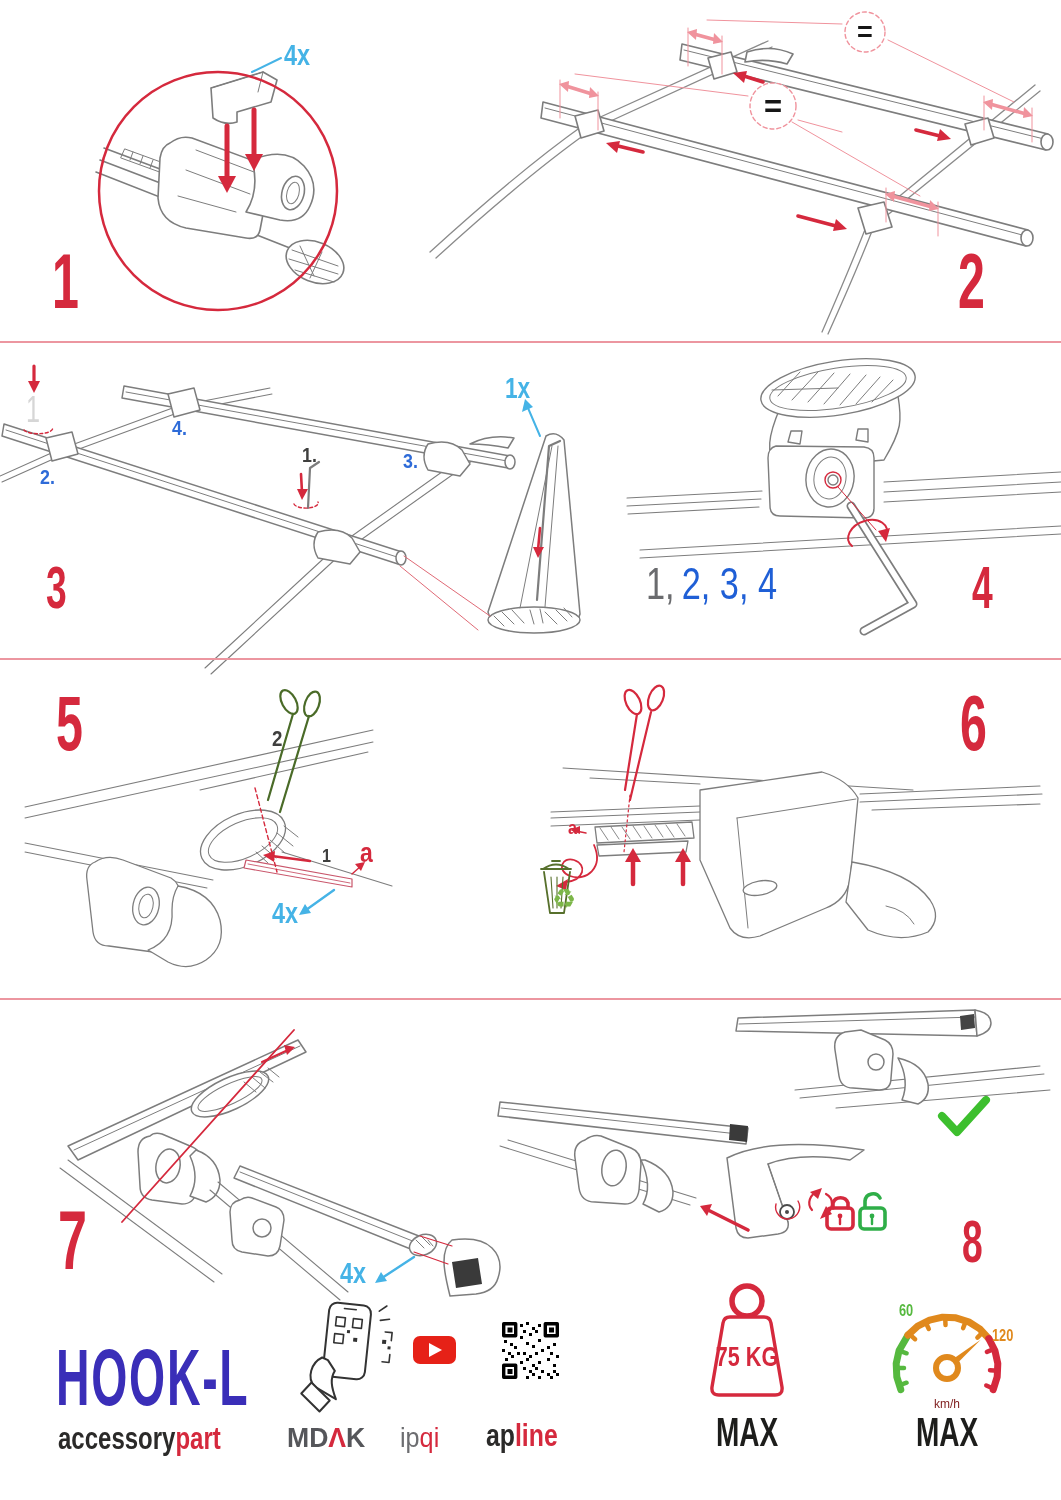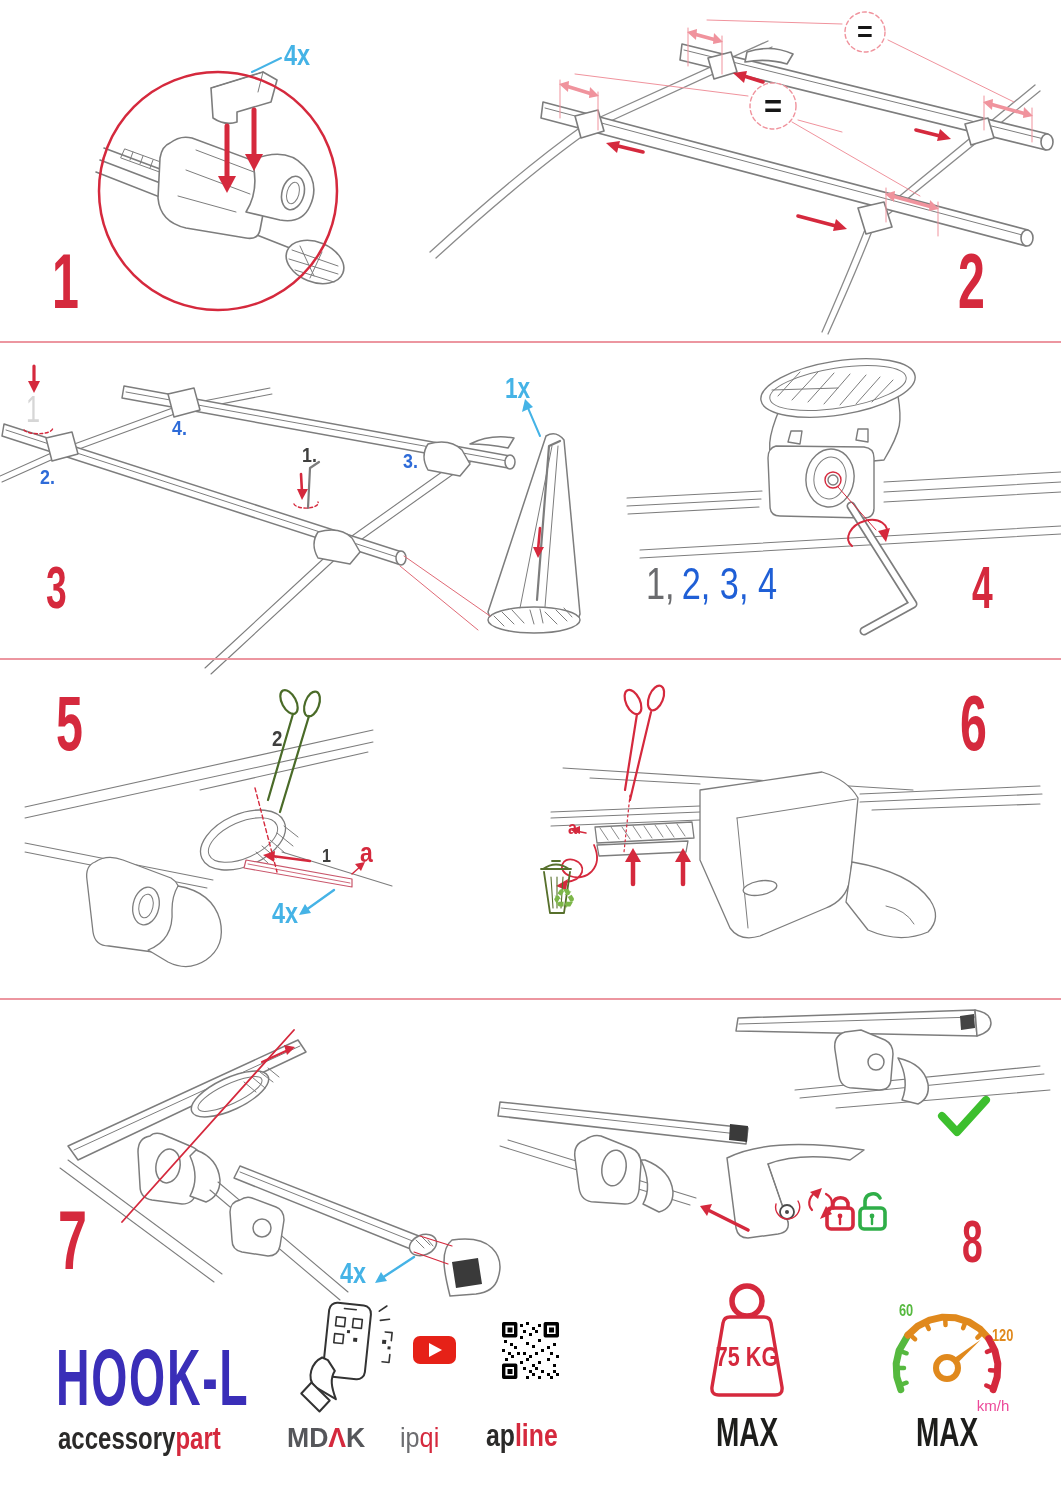--- a/index.html
+++ b/index.html
@@ -491,16 +491,16 @@
     <span class="b4">ap</span><span class="b2">line</span>
   </div>
 
   <div class="yt"></div>
 
   <div class="lbl ctr" style="left:699px;top:1344px;width:96px;font-size:27px;font-weight:bold;color:#d5293d;transform:scaleX(.8);">75 KG</div>
   <div class="lbl ctr" style="left:699px;top:1412px;width:96px;font-size:40px;font-weight:bold;color:#1d1d1b;transform:scaleX(.7);">MAX</div>
 
   <div class="lbl" style="left:899px;top:1303px;font-size:16px;font-weight:bold;color:#56b93f;transform:scaleX(.8);">60</div>
   <div class="lbl" style="left:992px;top:1328px;font-size:16px;font-weight:bold;color:#e0891d;transform:scaleX(.8);">120</div>
-  <div class="lbl ctr" style="left:965px;top:1398px;width:56px;font-size:15px;color:#ec4899;">km/h</div>
+  <div class="lbl ctr" style="left:919px;top:1398px;width:56px;font-size:12px;color:#7f1d1d;">km/h</div>
   <div class="lbl ctr" style="left:902px;top:1412px;width:90px;font-size:40px;font-weight:bold;color:#1d1d1b;transform:scaleX(.7);">MAX</div>
 
 </div>
 
 </body></html>

